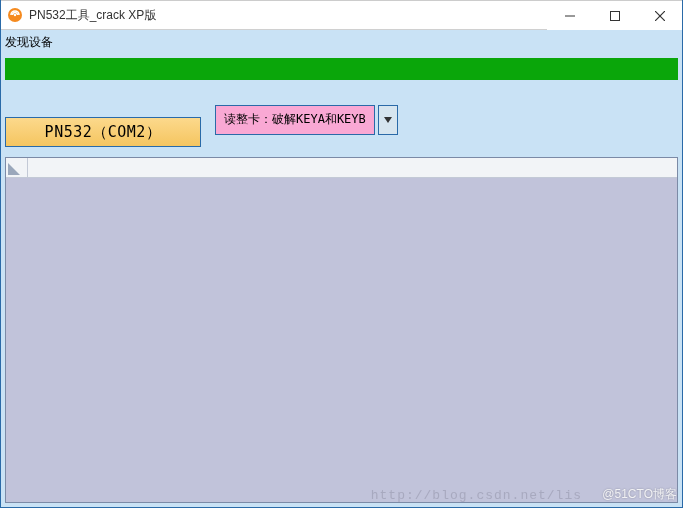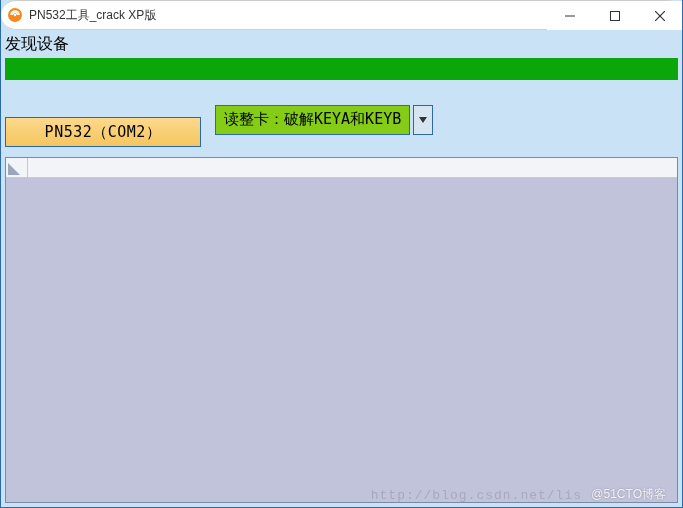--- a/index.html
+++ b/index.html
@@ -15,21 +15,20 @@
     position: relative;
   }
   .titlebar {
     height: 30px;
     background: #ffffff;
     display: flex;
     align-items: center;
     border-top: 1px solid #ccc;
     border-bottom: 1px solid #d0d0d0;
     padding-left: 6px;
-    border-radius: 15px;
   }
   .title-icon {
     width: 16px; height: 16px;
     margin-right: 6px;
   }
   .title-text {
     font-size: 12px;
     color: #333;
     flex: 1;
   }
@@ -39,21 +38,21 @@
     height: 29px;
     display: flex;
     align-items: center;
     justify-content: center;
     font-size: 13px;
     color: #333;
     background: #fff;
   }
   .win-btn svg { display:block; }
   .header-label {
-    font-size: 16px;
+    font-size: 12px;
     font-family: "SimSun","NSimSun",serif;
     color: #000;
     padding: 4px 4px 2px 4px;
     height: 24px;
   }
   .progress-wrap {
     padding: 4px 4px 6px 4px;
   }
   .progress {
     height: 22px;
@@ -78,26 +77,26 @@
     display: flex;
     align-items: center;
     justify-content: center;
     margin-top: 25px;
   }
   .split-btn {
     display: flex;
     height: 30px;
   }
   .split-main {
-    background: #84cc16;
+    background: #f9a8d4;
     border: 1px solid #2a6aa8;
     padding: 0 8px;
     display: flex;
     align-items: center;
-    font-size: 15px;
+    font-size: 12px;
     font-family: "SimSun","NSimSun",monospace;
     color: #000;
     white-space: nowrap;
   }
   .split-drop {
     width: 20px;
     border: 1px solid #2a6aa8;
     border-left: 1px solid #2a6aa8;
     background: #d6e5ef;
     display: flex;
@@ -127,21 +126,21 @@
     align-items:flex-end;
     justify-content:flex-start;
     padding:2px;
   }
   .grid-body {
     flex: 1;
     background: #c1c3da;
   }
   .watermark {
     position: absolute;
-    right: 16px;
+    right: 5px;
     bottom: 4px;
     font-size: 12px;
     color: rgba(255,255,255,0.85);
     text-shadow: 0 0 2px rgba(0,0,0,0.3);
     pointer-events: none;
   }
   .faded-url {
     position: absolute;
     right: 100px;
     bottom: 4px;

